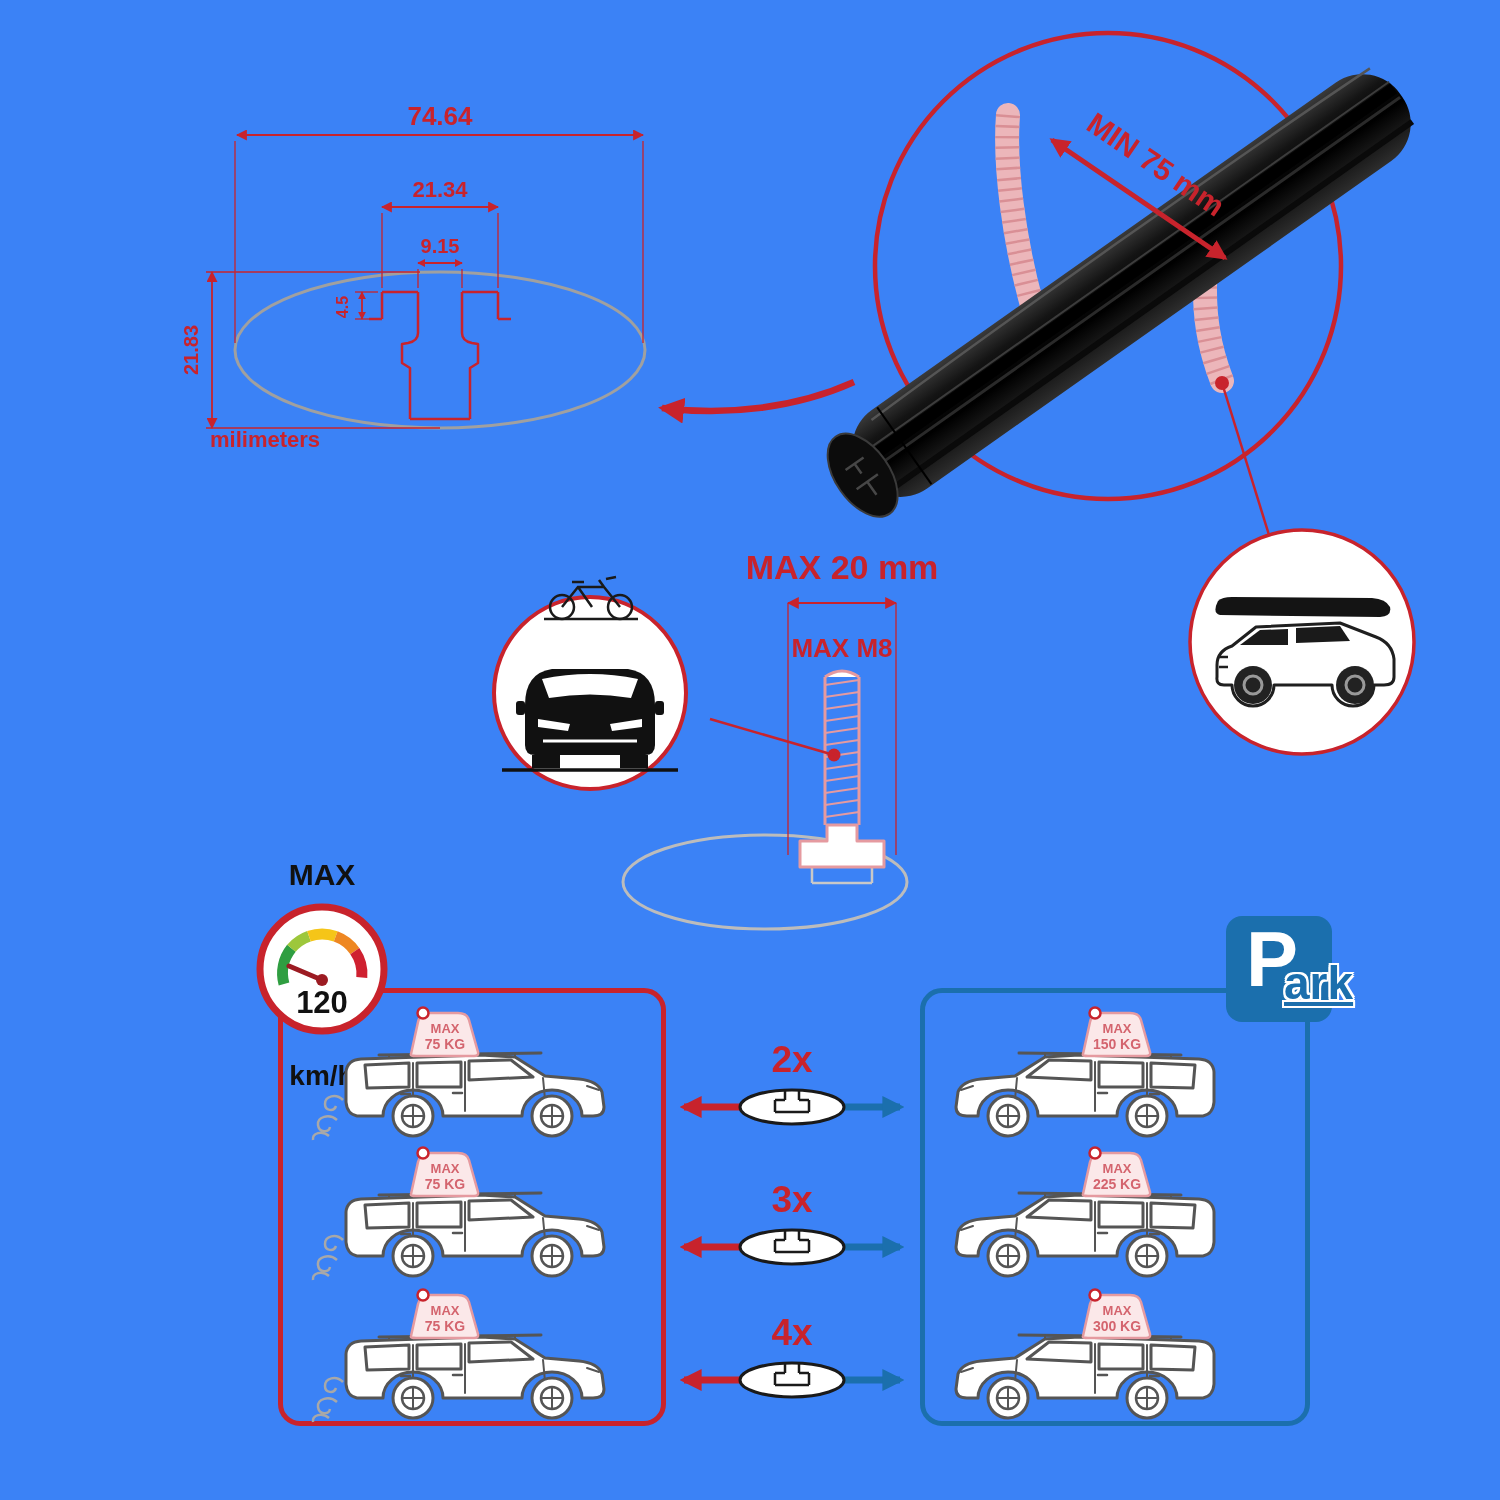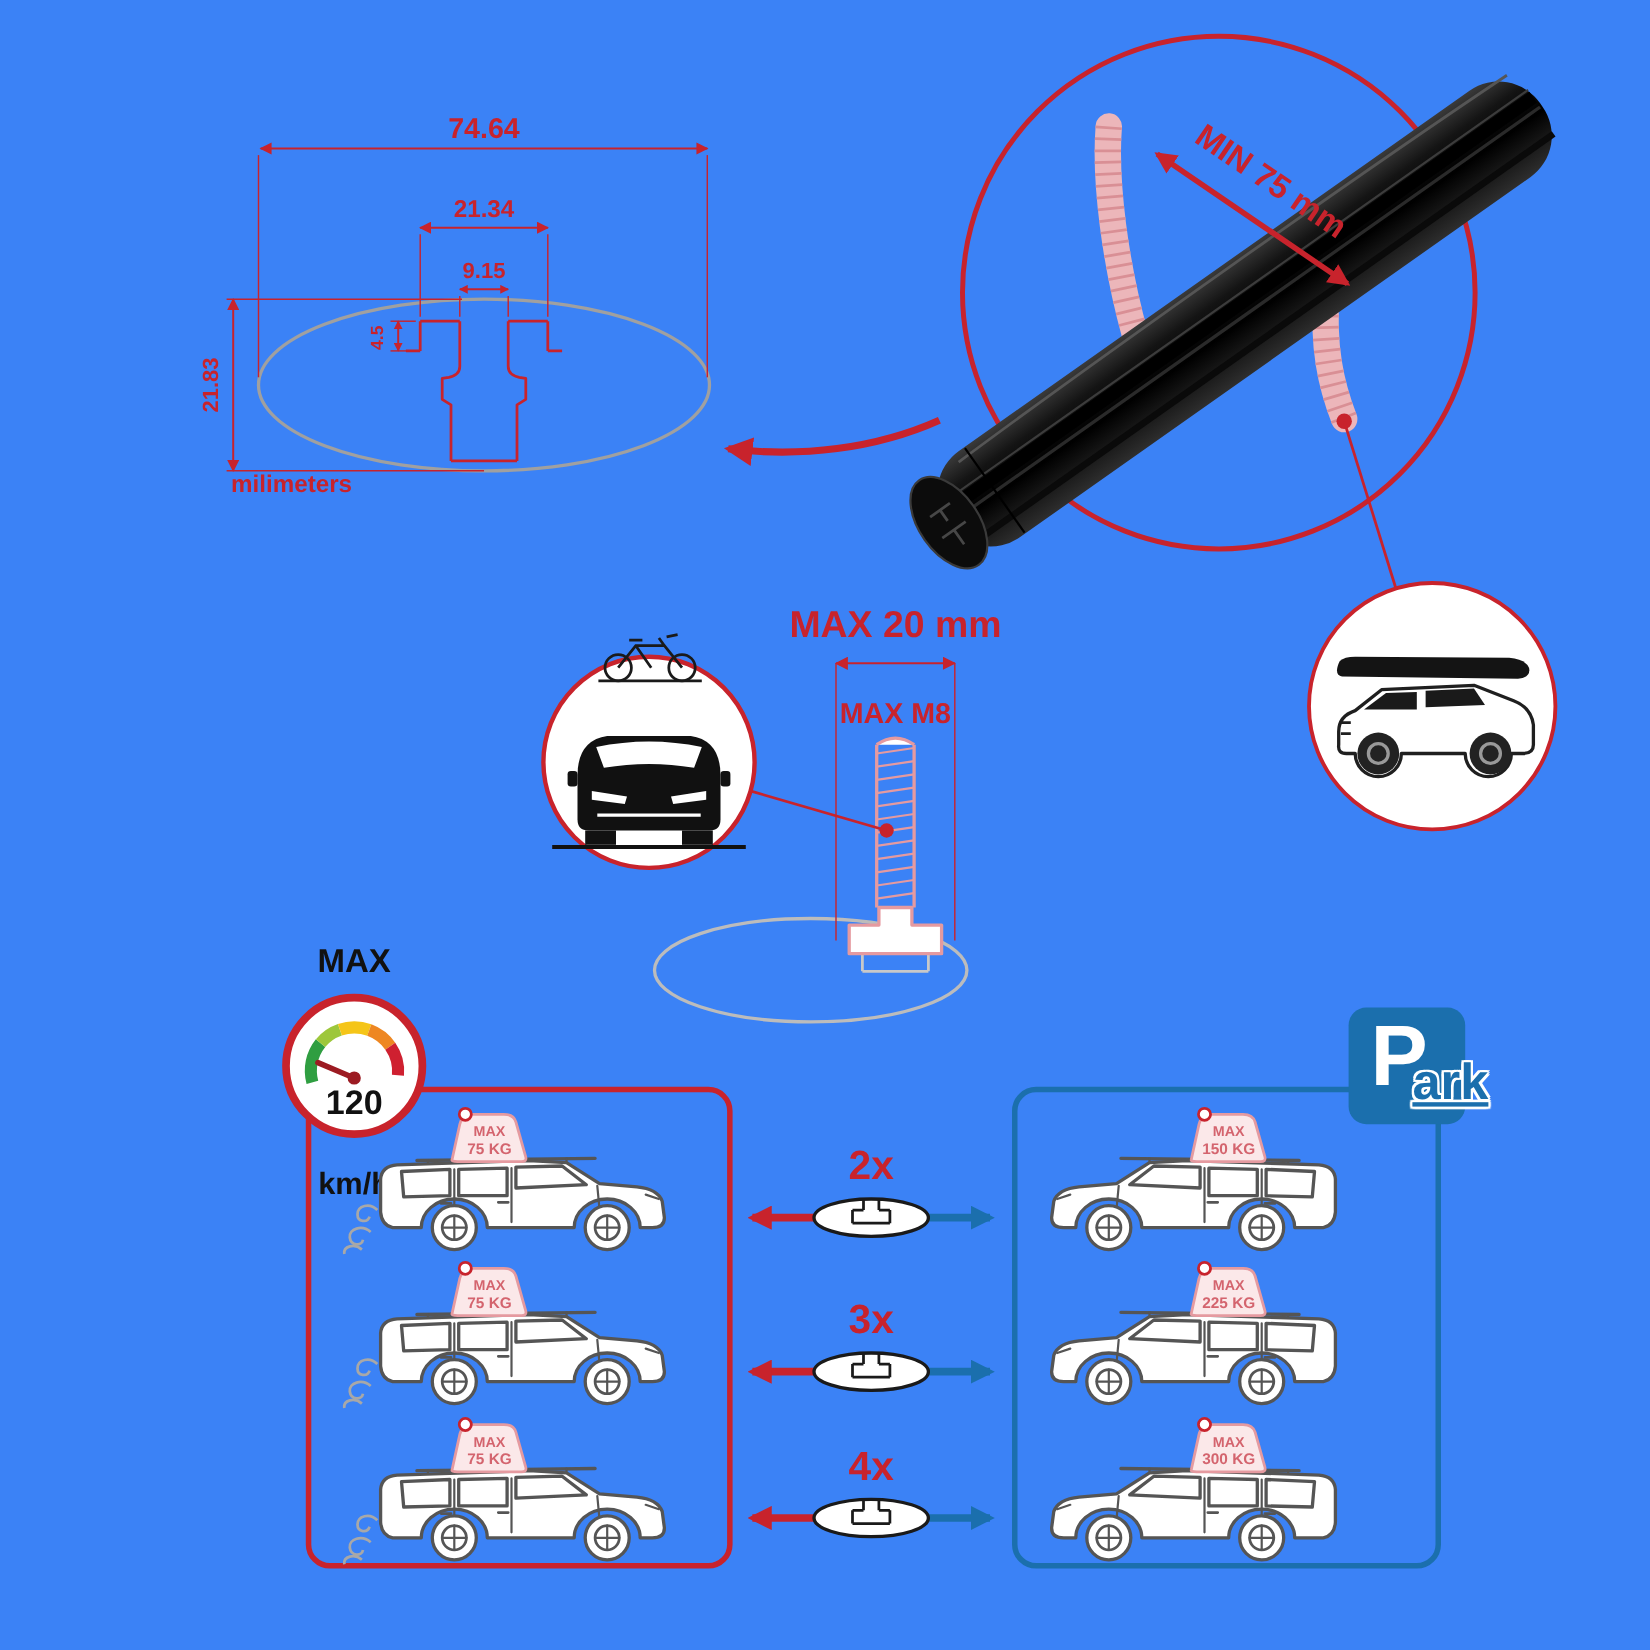--- a/index.html
+++ b/index.html
@@ -190,21 +190,21 @@
         <path d="M58,164 L90,169 L88,176 L58,172 Z" fill="#fff"></path>
         <path d="M162,164 L130,169 L132,176 L162,172 Z" fill="#fff"></path>
         <path d="M63,186 H157" stroke="#fff" stroke-width="3"></path>
         <rect x="52" y="200" width="28" height="13" fill="#111"></rect>
         <rect x="140" y="200" width="28" height="13" fill="#111"></rect>
         <line x1="22" y1="215" x2="198" y2="215" stroke="#111" stroke-width="3.5"></line>
       </g>
     </svg>
   </div>
 
-  <div class="abs" style="left:580px;top:545px;width:320px;height:400px;text-align:center;">
+  <div class="abs" style="left:608px;top:545px;width:320px;height:400px;text-align:center;">
     <svg width="320" height="400" viewBox="0 0 320 400">
       <defs>
         <marker id="mR4" viewBox="0 0 10 10" refX="9" refY="5" markerWidth="12" markerHeight="12" orient="auto-start-reverse" markerUnits="userSpaceOnUse">
           <path d="M0,0 L10,5 L0,10 Z" fill="#c8232c"></path>
         </marker>
       </defs>
 
       <g stroke="#bcbcbc" stroke-width="3" fill="none">
         <ellipse cx="157" cy="337" rx="142" ry="47"></ellipse>
         <path d="M204,322 V338 M264,322 V338 M204,338 H264" stroke="#c8c8c8" stroke-width="2.5"></path>

